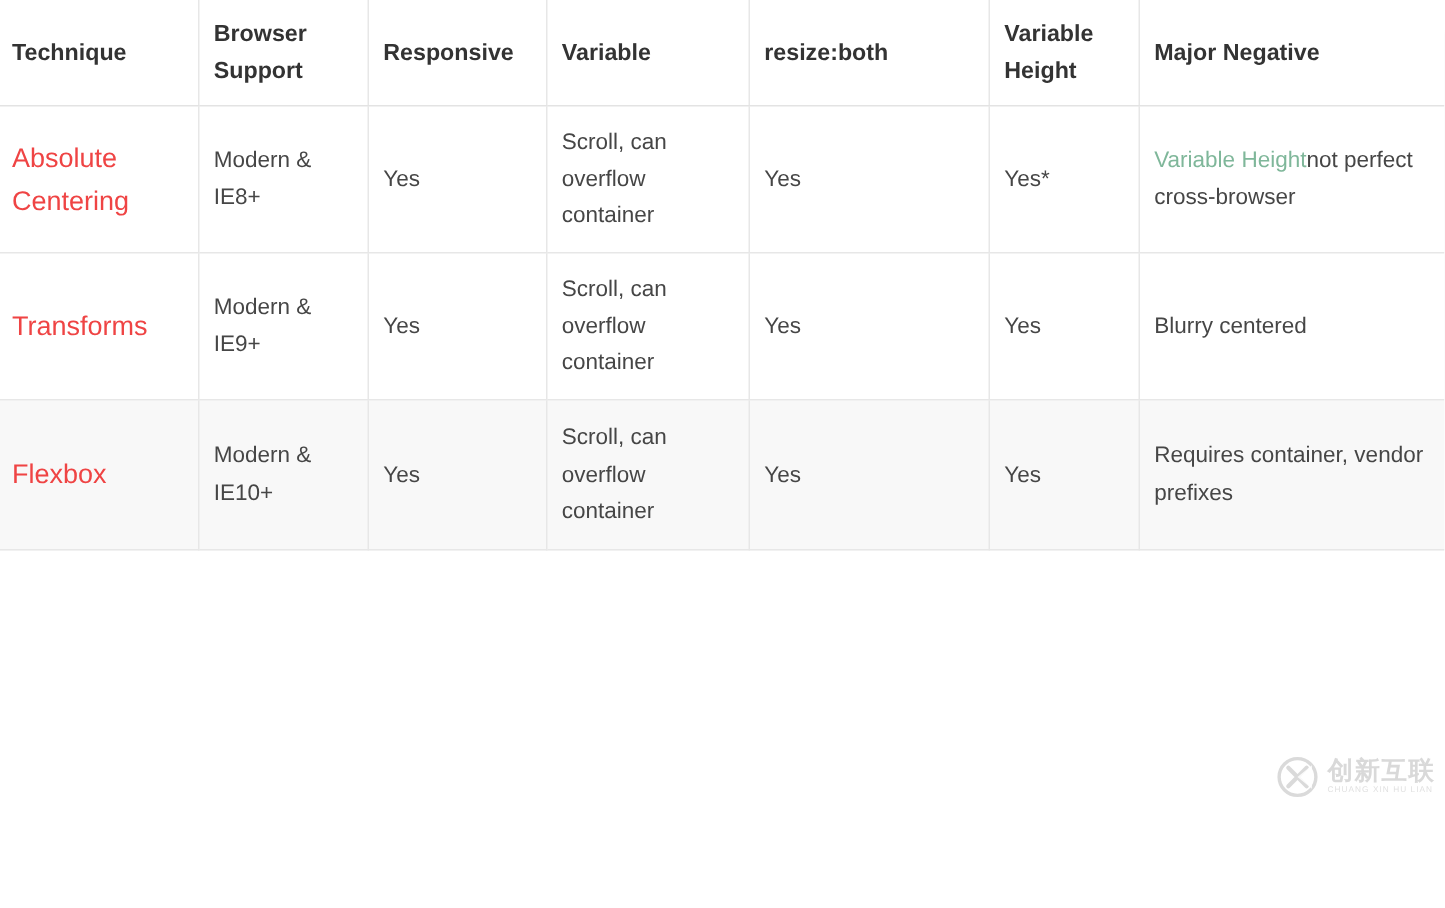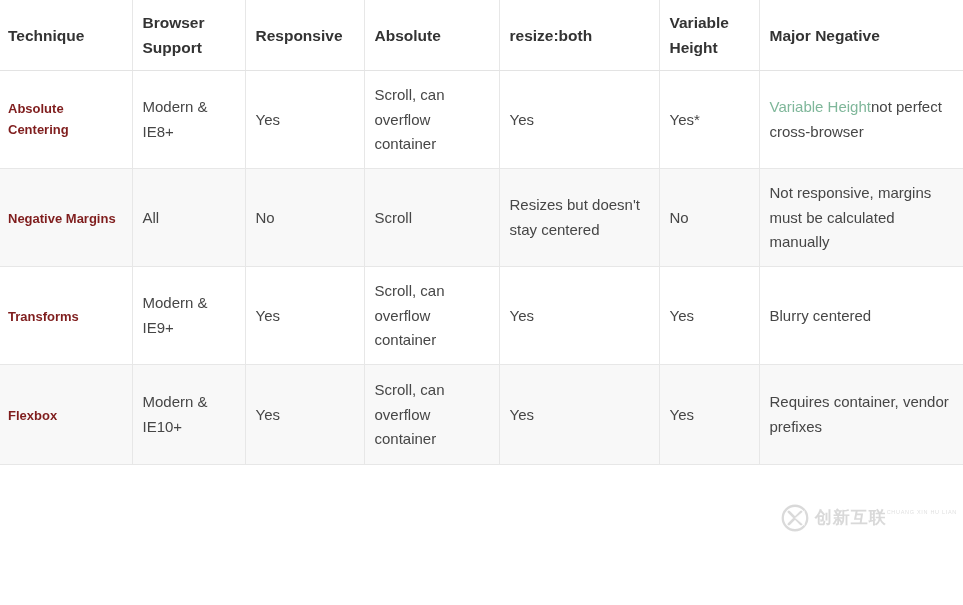--- a/index.html
+++ b/index.html
@@ -65,24 +65,24 @@
     background: #ffffff;
   }
   table.compare tbody tr.even td {
     background: #f8f8f8;
   }
   table.compare tbody td {
     color: #464646;
     font-size: 15px;
   }
   .tech-link {
-    color: #7f1d1d;
-    font-weight: bold;
+    color: #ef4444;
+    font-weight: normal;
     text-decoration: none;
-    font-size: 13px;
+    font-size: 18px;
     display: inline-block;
     line-height: 1.62;
   }
   .inline-link {
     color: #7fb79a;
     text-decoration: none;
   }
   
   tr.r0 td { height: 98px; box-sizing: border-box; }
   tr.r1 td { height: 98px; box-sizing: border-box; }
@@ -102,20 +102,21 @@
     pointer-events: none;
     user-select: none;
   }
   .wm-logo {
     width: 28px;
     height: 28px;
     flex: 0 0 auto;
   }
   .wm-text {
     display: flex;
+    flex-direction: column;
     justify-content: center;
   }
   .wm-cn {
     font-size: 17px;
     font-weight: bold;
     color: #b3b3b3;
     letter-spacing: 1px;
     line-height: 1.05;
     font-family: "DejaVu Sans", sans-serif;
   }
@@ -139,44 +140,35 @@
         <col class="c3">
         <col class="c4">
         <col class="c5">
         <col class="c6">
     </colgroup>
     <thead>
       <tr>
         <th>Technique</th>
         <th>Browser Support</th>
         <th>Responsive</th>
-        <th>Absolute</th>
+        <th>Variable</th>
         <th>resize:both</th>
         <th>Variable Height</th>
         <th>Major Negative</th>
       </tr>
     </thead>
     <tbody>
       <tr class="odd r0">
         <td><a class="tech-link" href="#">Absolute Centering</a></td>
         <td>Modern &amp; IE8+</td>
         <td>Yes</td>
         <td>Scroll, can overflow container</td>
         <td>Yes</td>
         <td>Yes*</td>
         <td><a class="inline-link" href="#">Variable Height</a><span>not perfect cross-browser</span></td>
-      </tr>
-      <tr class="even r1">
-        <td><a class="tech-link" href="#">Negative Margins</a></td>
-        <td>All</td>
-        <td>No</td>
-        <td>Scroll</td>
-        <td>Resizes but doesn't stay centered</td>
-        <td>No</td>
-        <td>Not responsive, margins must be calculated manually</td>
       </tr>
       <tr class="odd r2">
         <td><a class="tech-link" href="#">Transforms</a></td>
         <td>Modern &amp; IE9+</td>
         <td>Yes</td>
         <td>Scroll, can overflow container</td>
         <td>Yes</td>
         <td>Yes</td>
         <td>Blurry centered</td>
       </tr>

